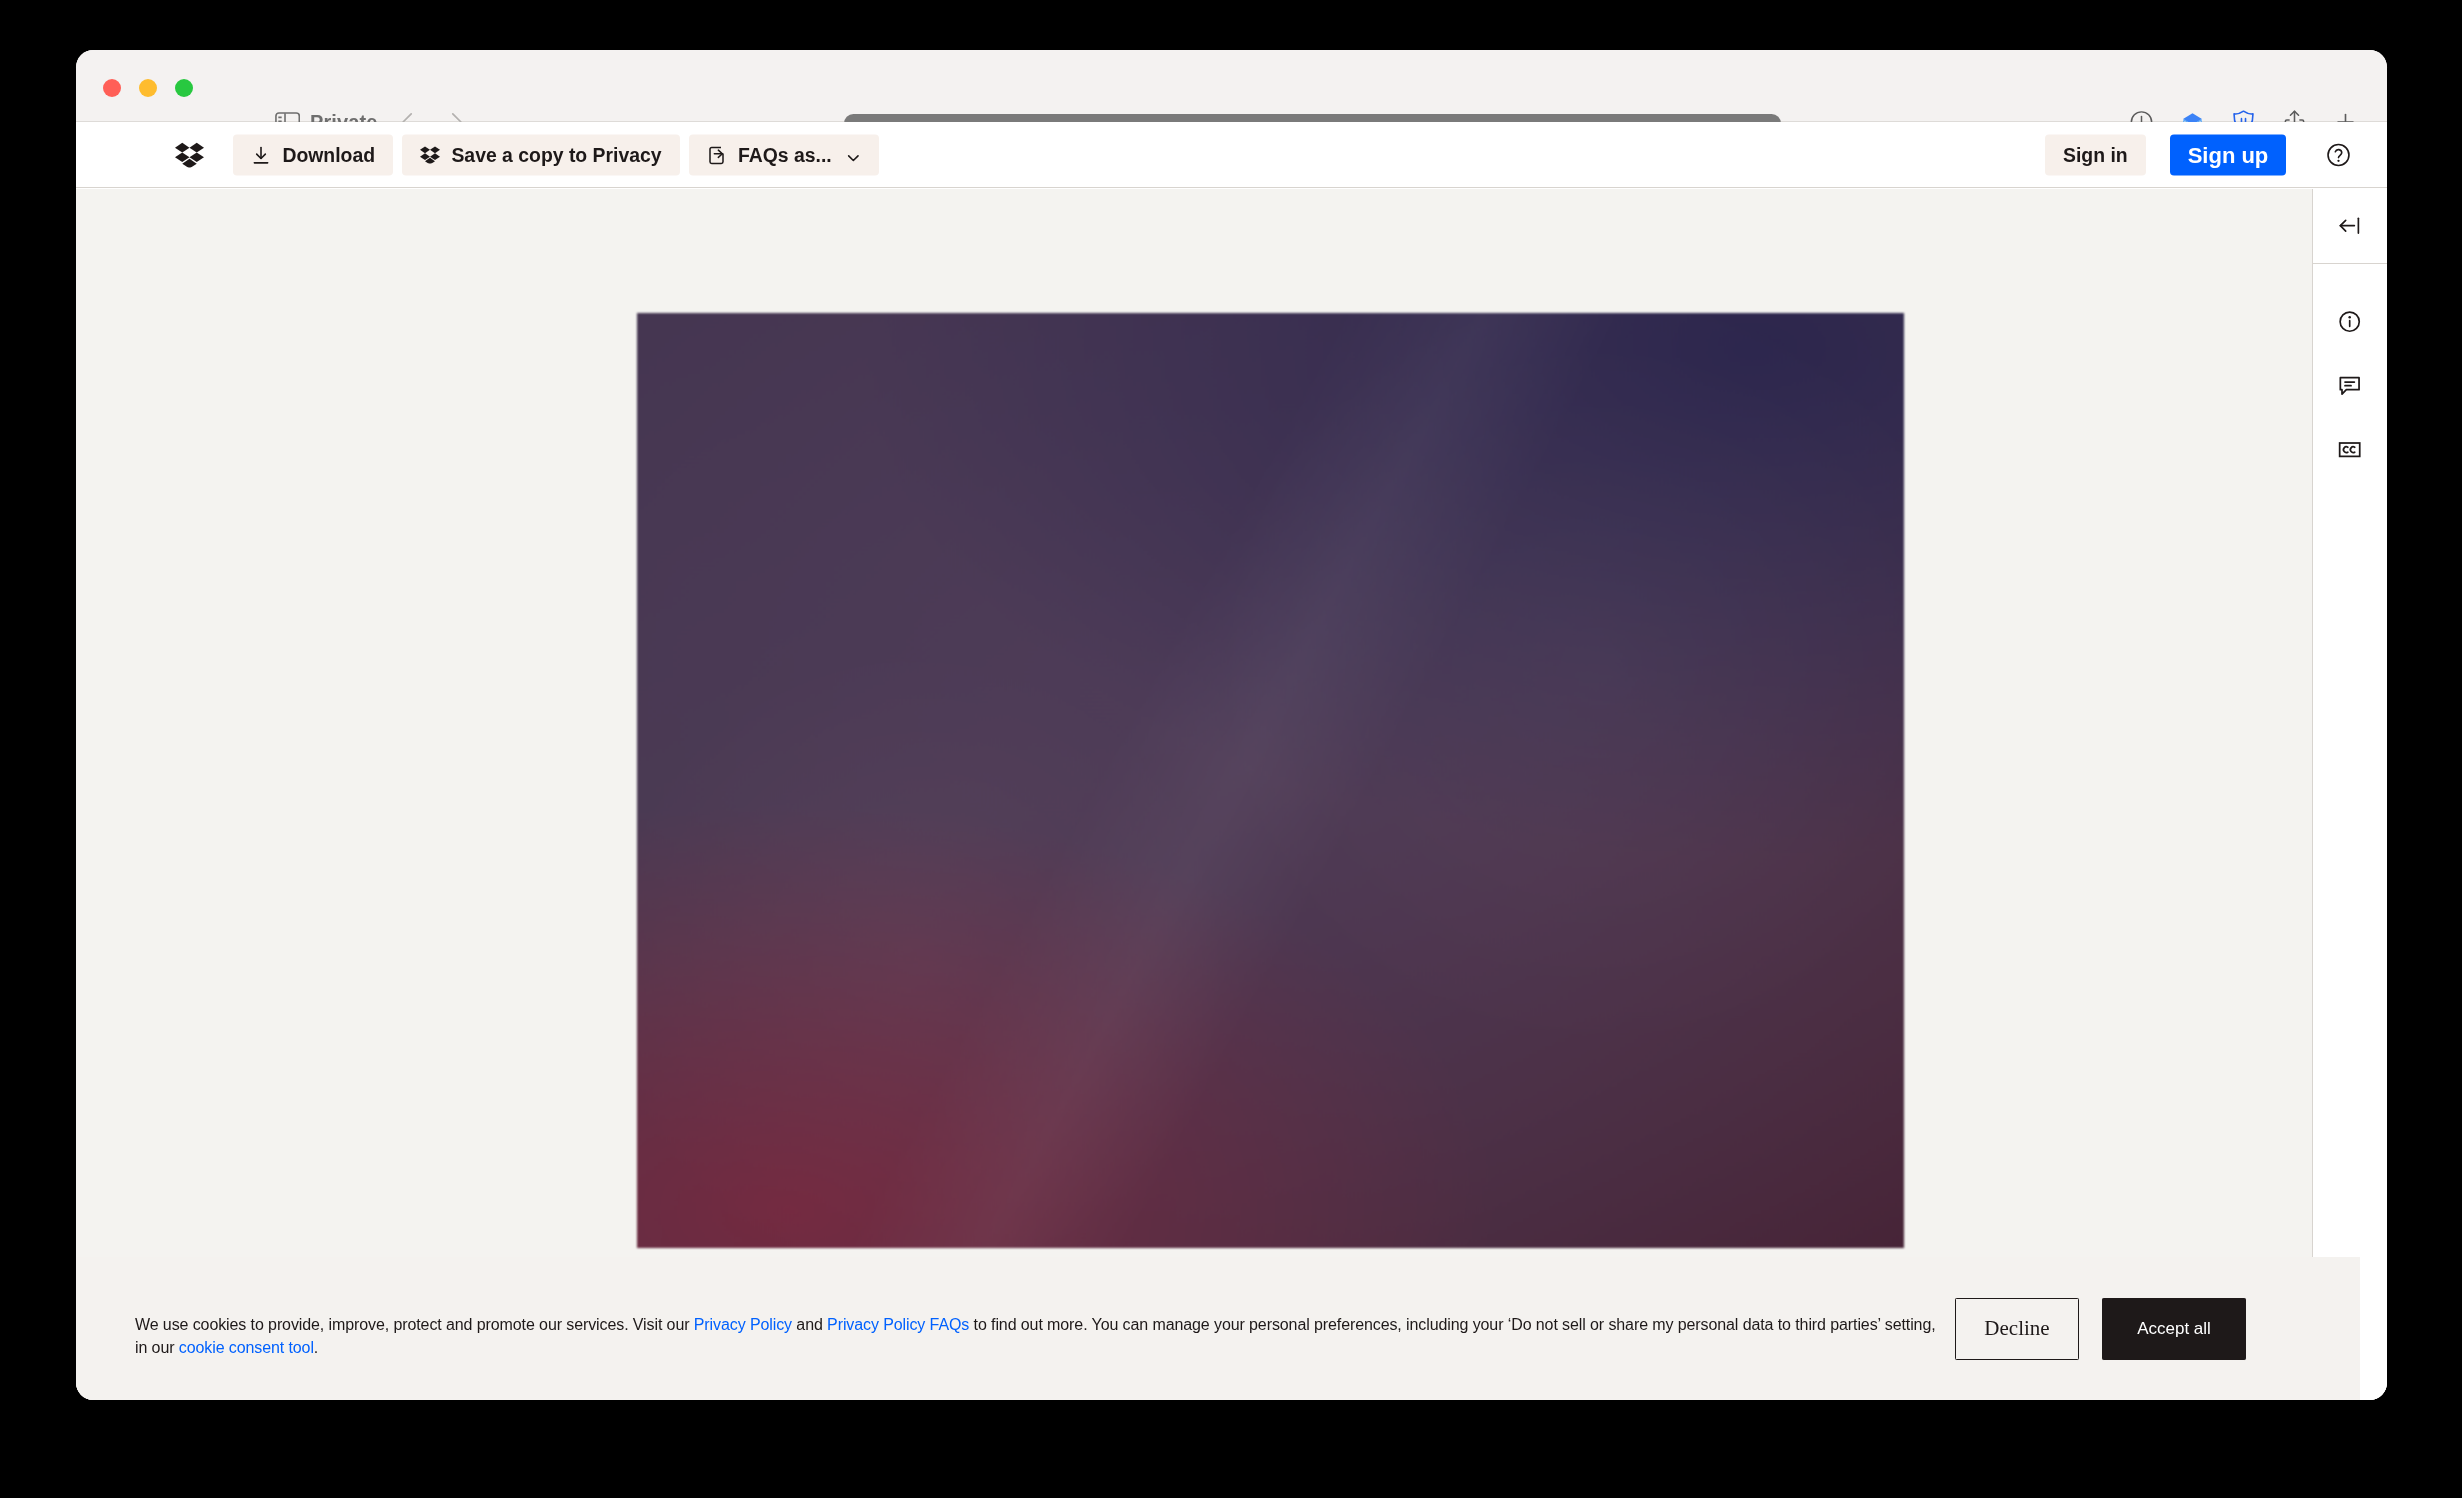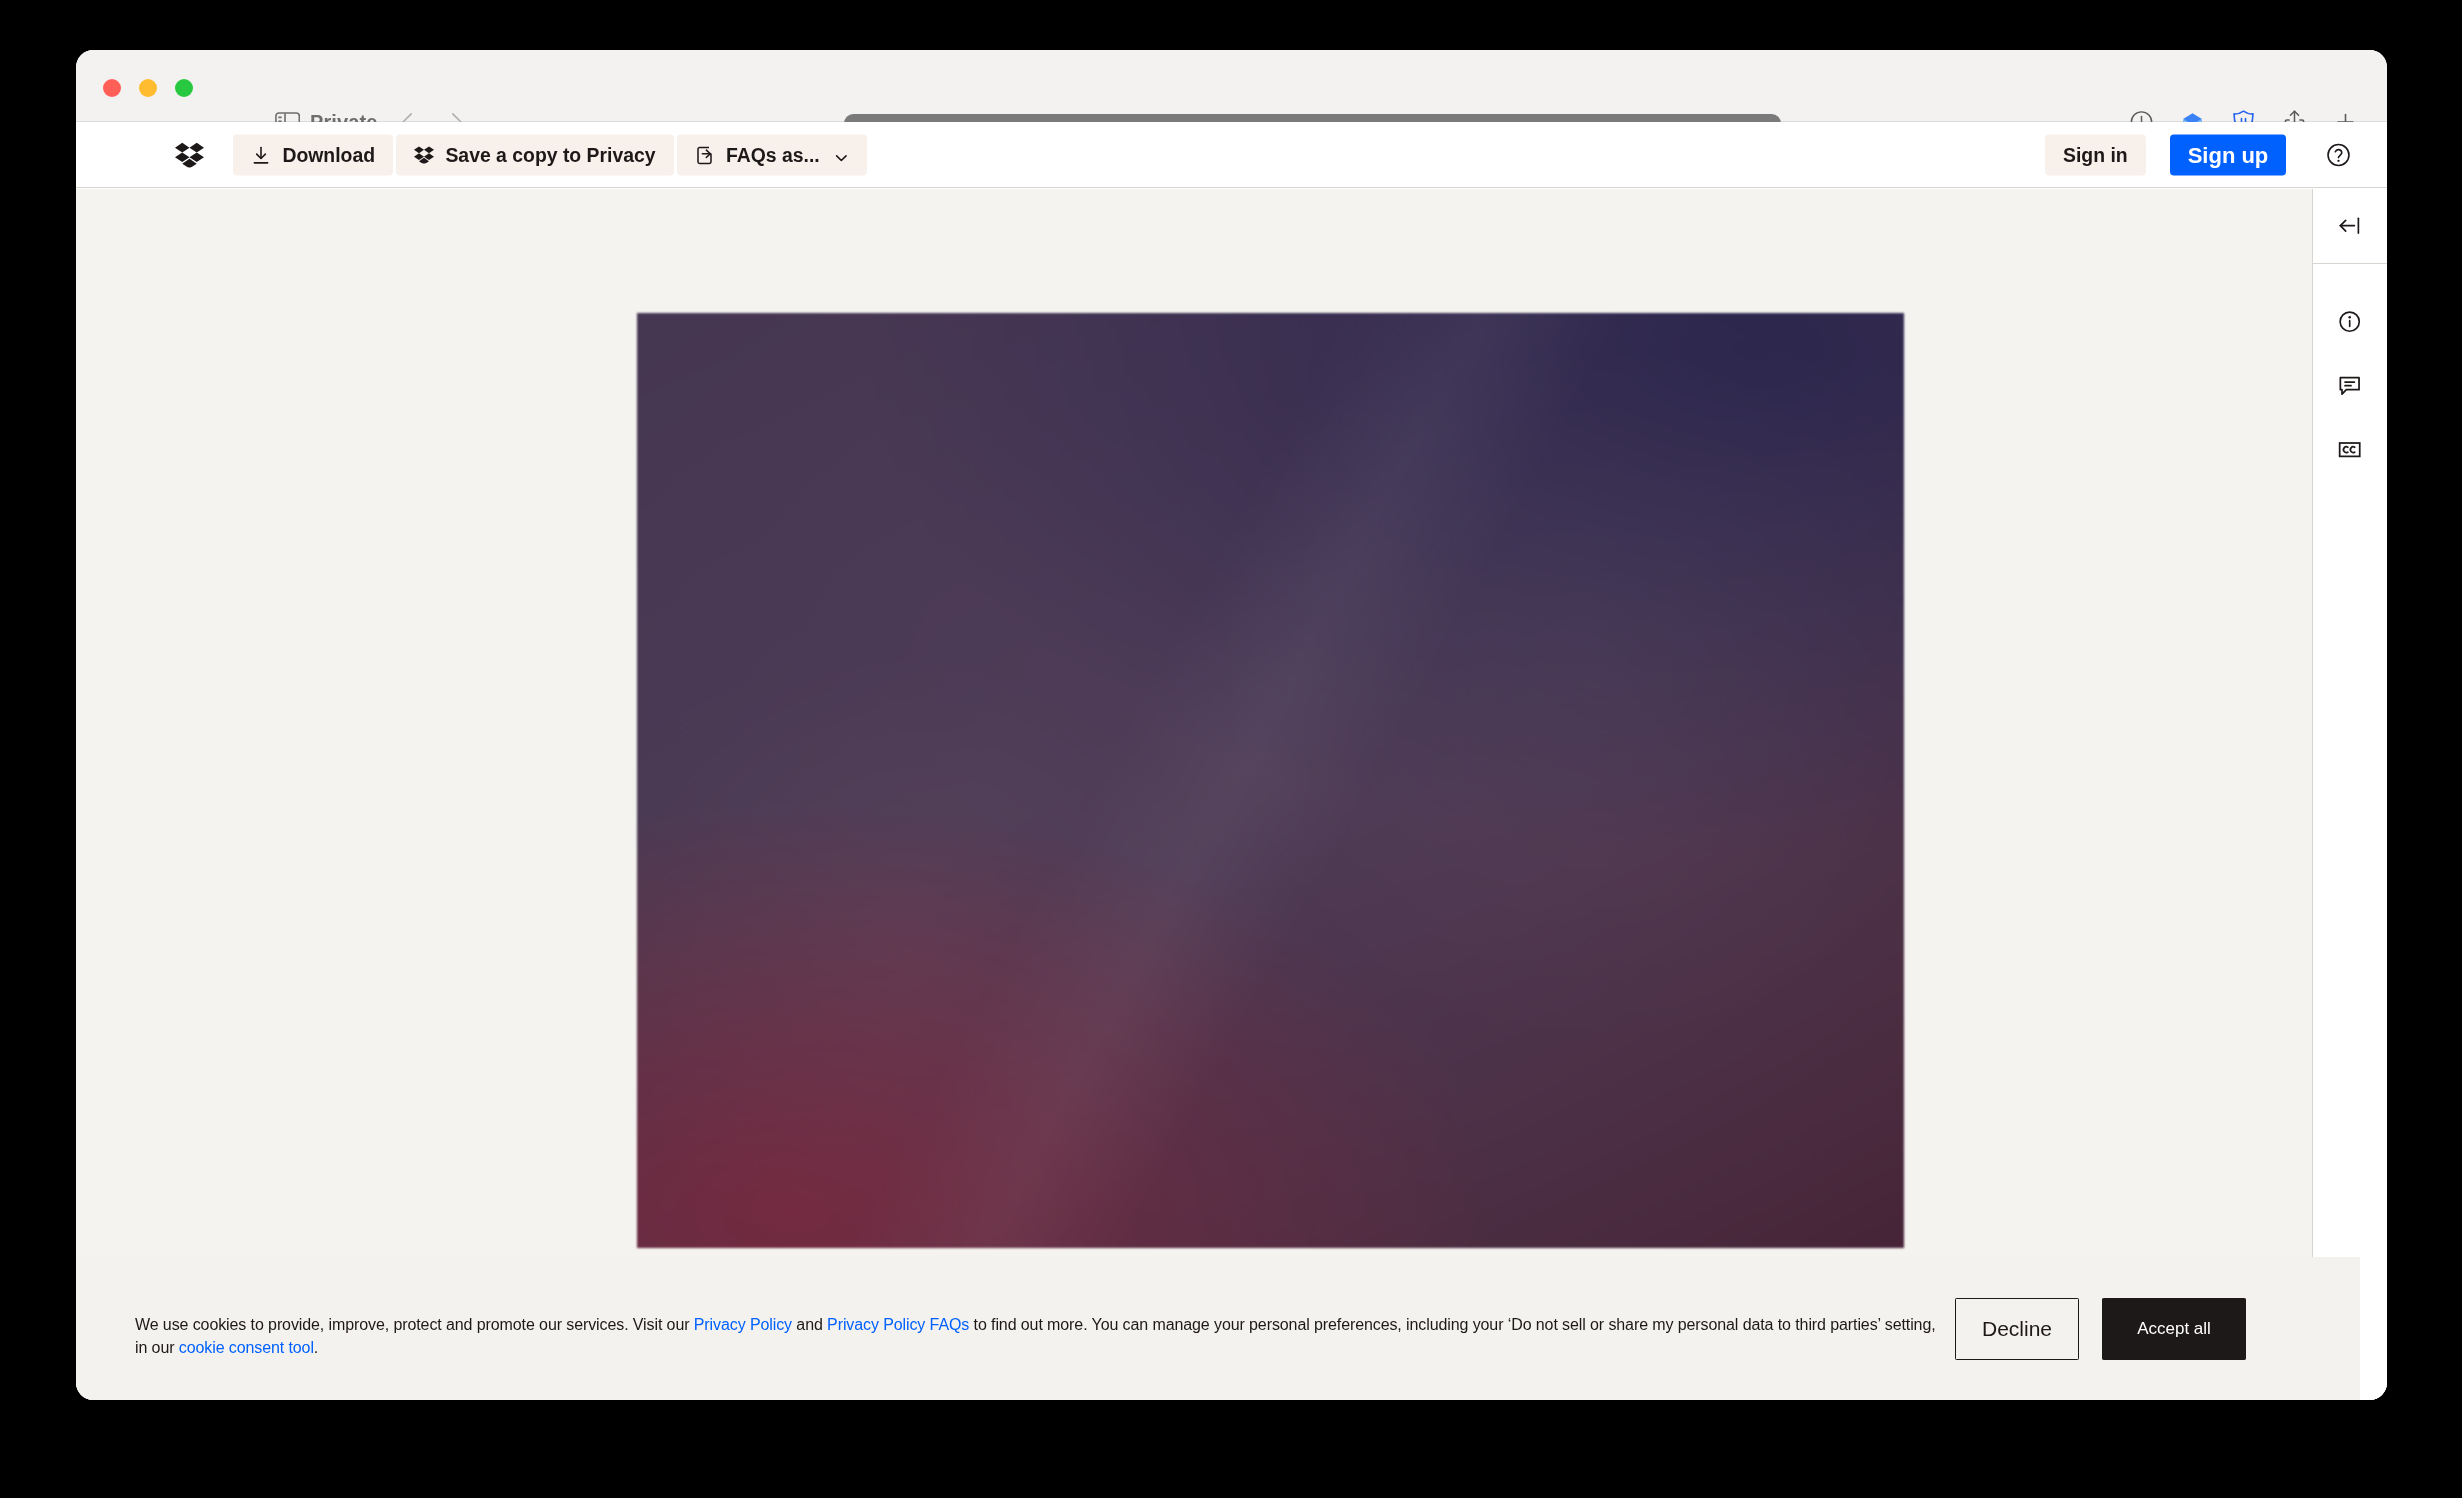--- a/index.html
+++ b/index.html
@@ -146,21 +146,21 @@
     width: 29px; height: 27px;
   }
 
   #dbx-actions {
     position: absolute;
     left: 157px;
     top: 33px;
     transform: translateY(-50%);
     display: flex;
     align-items: center;
-    gap: 3px;
+    gap: 9px;
   }
   .dbx-btn {
     height: 41px;
     background: #f7f0eb;
     border: none;
     border-radius: 4px;
     display: flex;
     align-items: center;
     gap: 11.4px;
     padding: 0 18px;
@@ -304,21 +304,21 @@
     align-items: center;
     gap: 23px;
     flex: 0 0 auto;
     padding-right: 70px;
   }
   #decline-btn {
     width: 124px; height: 62px;
     background: #f4f2ef;
     border: 1.3px solid #1e1919;
     border-radius: 1.3px;
-    font-family: Liberation Sans, sans-serif;
+    font-family: Liberation Serif, serif;
     font-size: 21px;
     color: #1e1919;
     cursor: pointer;
   }
   #accept-all-btn {
     width: 144px; height: 62px;
     background: #1e1919;
     border: 1.3px solid #1e1919;
     border-radius: 1.3px;
     font-family: "Liberation Sans", sans-serif;

